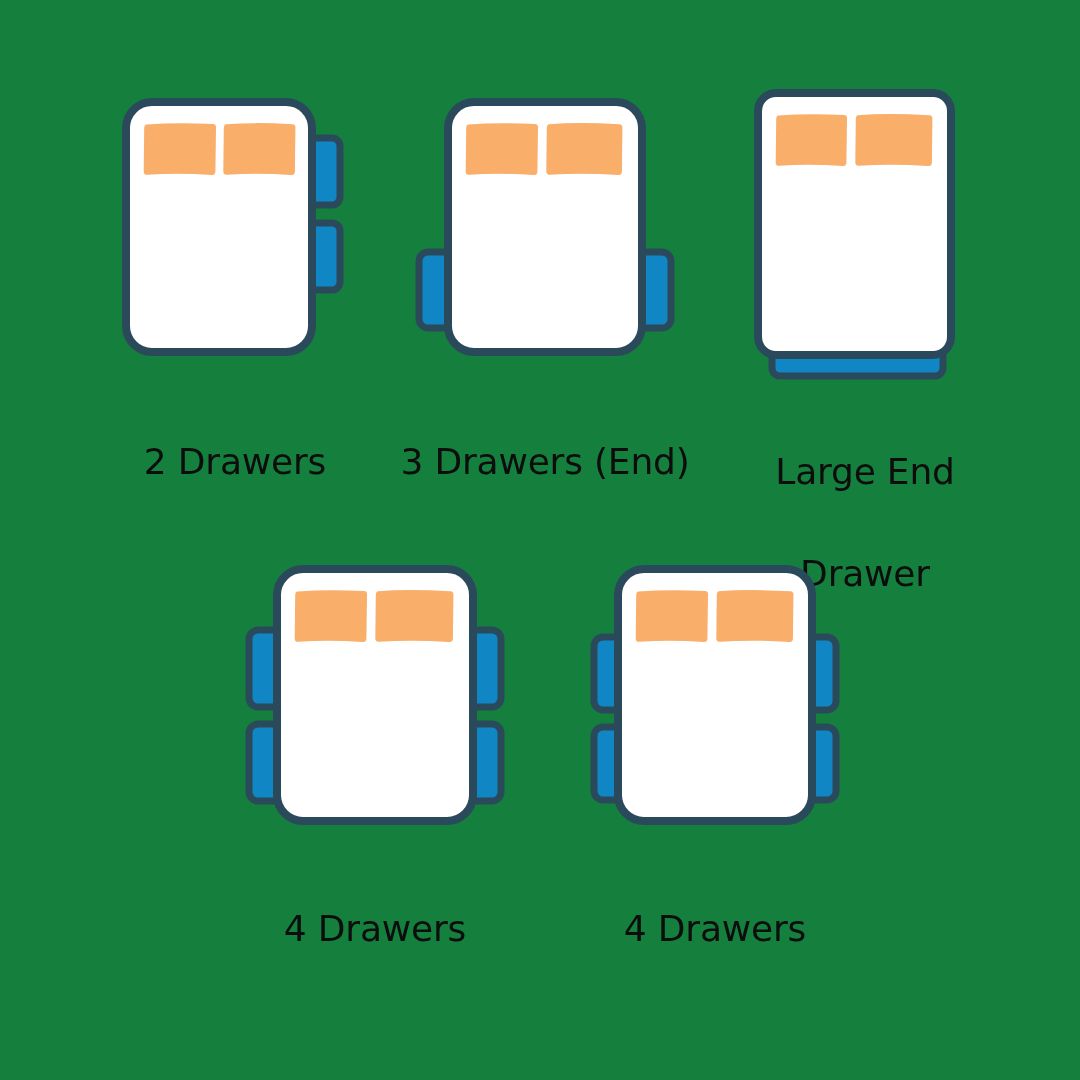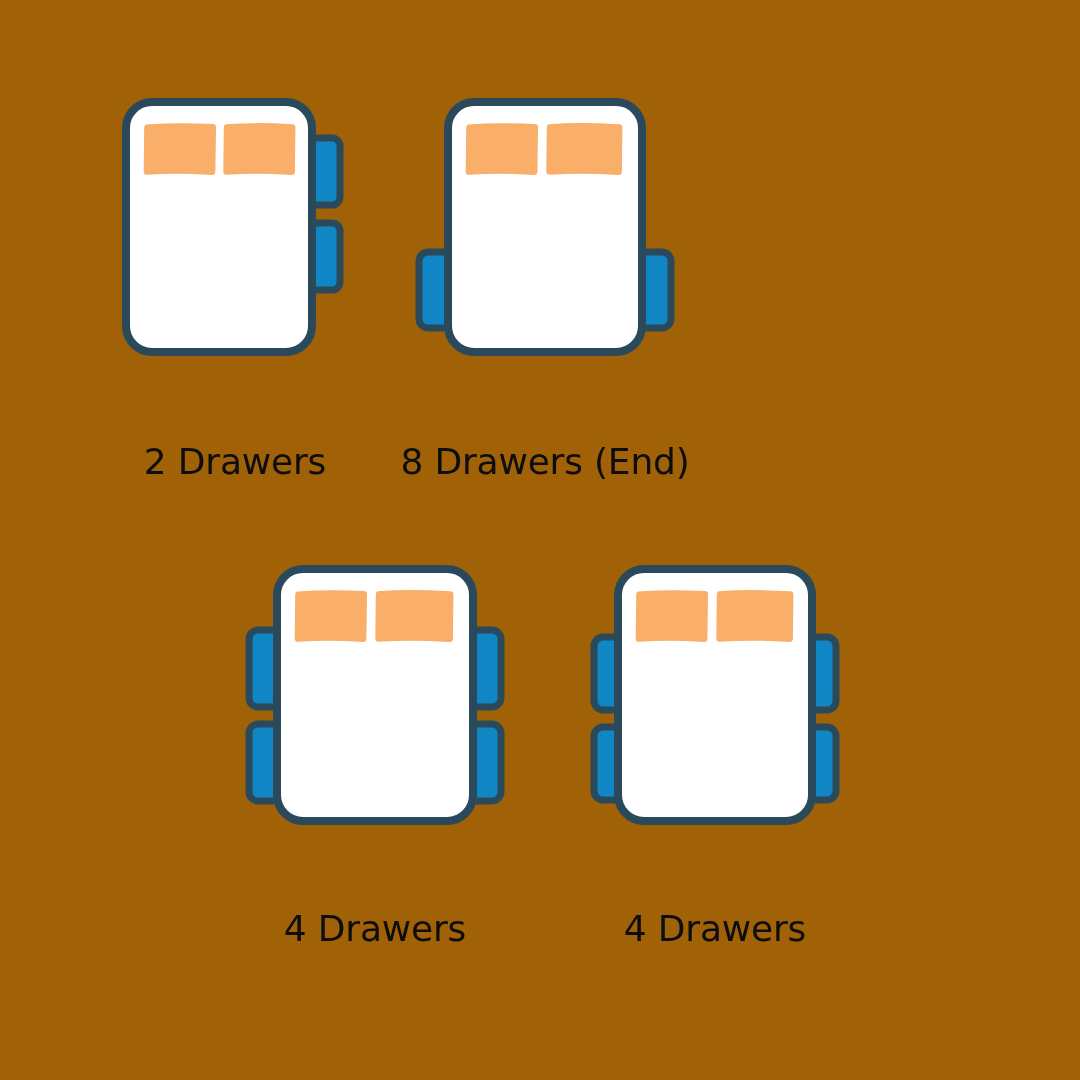--- a/index.html
+++ b/index.html
@@ -11,21 +11,21 @@
     width: 1080px;
     height: 1080px;
     font-family: "DejaVu Sans", sans-serif;
     overflow: hidden;
     position: relative;
   }
   #stage {
     position: relative;
     width: 1080px;
     height: 1080px;
-    background: #a16207;
+    background: #15803d;
   }
   .diagram-cell {
     position: absolute;
   }
   .bed-figure {
     position: absolute;
     left: 0;
     top: 0;
   }
   .caption {
@@ -82,24 +82,42 @@
       <g>
         <path d="M68.5,44.5 Q98,42.2 135,44.0 Q138.5,44.2 138.0,48.2
                  L137.4,91.5 Q137.2,95.4 133.6,95.0 Q99,92.6 69.4,94.8
                  Q65.6,95.1 65.7,91.2 L66.2,48.4 Q66.3,44.7 68.5,44.5 Z" fill="#f9ae6a"></path>
         <path d="M149.0,44.2 Q179,42.0 219.4,44.3 Q222.8,44.5 222.4,48.4
                  L221.9,91.4 Q221.8,95.2 218.1,94.9 Q180,92.5 150.0,94.8
                  Q146.2,95.1 146.3,91.1 L146.8,48.2 Q146.9,44.5 149.0,44.2 Z" fill="#f9ae6a"></path>
       </g>
     </svg>
     <div class="caption" style="left:-10px; top:305px; width:310px;">
-      <span class="caption-line">8 Drawers (End)</span>
+      <span class="caption-line">3 Drawers (End)</span>
     </div>
   </div>
 
+  <div class="diagram-cell" style="left:745px; top:80px; width:240px; height:420px;">
+    <svg class="bed-figure" width="240" height="310" viewBox="0 0 240 310">
+      <rect x="27" y="263" width="171" height="33" rx="8" ry="8" fill="#1186c4" stroke="#2a4a5c" stroke-width="7"></rect>
+      <rect x="13" y="13" width="193" height="262" rx="18" ry="18" fill="#ffffff" stroke="#2a4a5c" stroke-width="8"></rect>
+      <g>
+        <path d="M33.5,35.5 Q62,33.2 99,35.0 Q102.5,35.2 102.0,39.2
+                 L101.4,82.5 Q101.2,86.4 97.6,86.0 Q63,83.6 34.4,85.8
+                 Q30.6,86.1 30.7,82.2 L31.2,39.4 Q31.3,35.7 33.5,35.5 Z" fill="#f9ae6a"></path>
+        <path d="M113.0,35.2 Q143,33.0 184.4,35.3 Q187.8,35.5 187.4,39.4
+                 L186.9,82.4 Q186.8,86.2 183.1,85.9 Q144,83.5 114.0,85.8
+                 Q110.2,86.1 110.3,82.1 L110.8,39.2 Q110.9,35.5 113.0,35.2 Z" fill="#f9ae6a"></path>
+      </g>
+    </svg>
+    <div class="caption" style="left:-15px; top:315px; width:270px;">
+      <span class="caption-line">Large End</span>
+      <span class="caption-line">Drawer</span>
+    </div>
+  </div>
 
   <div class="diagram-cell" style="left:235px; top:552px; width:280px; height:420px;">
     <svg class="bed-figure" width="280" height="290" viewBox="0 0 280 290">
       <g>
         <rect x="14" y="78" width="38" height="77" rx="9" ry="9" fill="#1186c4" stroke="#2a4a5c" stroke-width="7"></rect>
         <rect x="14" y="172" width="38" height="77" rx="9" ry="9" fill="#1186c4" stroke="#2a4a5c" stroke-width="7"></rect>
       </g>
       <g>
         <rect x="228" y="78" width="38" height="77" rx="9" ry="9" fill="#1186c4" stroke="#2a4a5c" stroke-width="7"></rect>
         <rect x="228" y="172" width="38" height="77" rx="9" ry="9" fill="#1186c4" stroke="#2a4a5c" stroke-width="7"></rect>

